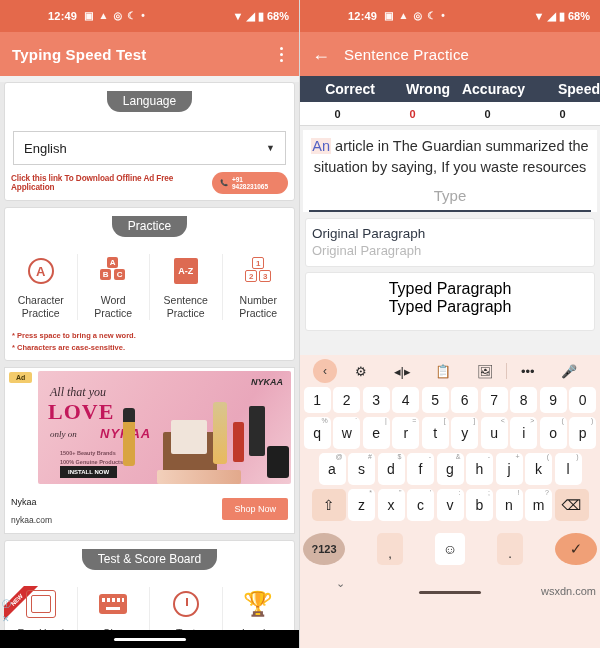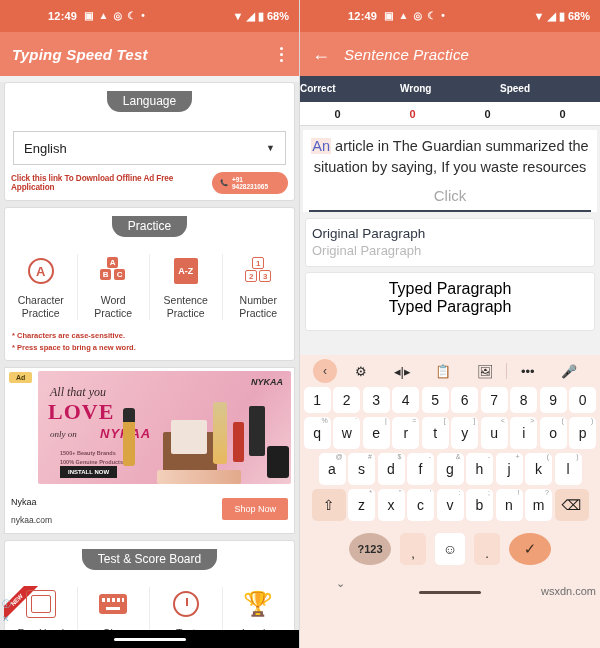--- a/index.html
+++ b/index.html
@@ -12,21 +12,21 @@
   
   .statusbar { height:32px; background:#e4694b; display:flex; align-items:center;
     padding:0 10px; color:#fff; font-size:11px; font-weight:bold; }
   .sb-time { margin-left:38px; letter-spacing:.2px; }
   .sb-icons { display:flex; align-items:center; gap:5px; margin-left:7px; }
   .sb-icons span { font-size:10px; line-height:1; opacity:.95; }
   .sb-right { margin-left:auto; display:flex; align-items:center; gap:3px; font-size:11px; }
 
   
   .appbar { height:44px; background:#ee8268; display:flex; align-items:center;
-    padding:0 12px; color:#fff;font-style:italic; }
+    padding:0 12px; color:#fff; }
   .appbar .title { font-size:15px; font-weight:bold; letter-spacing:.2px; }
   .appbar .back { font-size:18px; margin-right:14px; line-height:1; }
   .kebab { margin-left:auto; display:flex; flex-direction:column; gap:3px; padding:4px; }
   .kebab i { width:3px; height:3px; border-radius:50%; background:#fff; display:block; }
 
   
   .body-left { background:#e9e9e9; height:572px; padding:0; }
   .card { background:#fff; margin:6px 4px 0 4px; border:1px solid #dcdcdc;
     border-radius:3px; position:relative; padding-top:12px; }
   .chiprow { display:flex; justify-content:center; position:relative; height:22px; }
@@ -113,21 +113,21 @@
   .install .nm2 { font-size:14px; color:#1c1c1c; line-height:1.15; }
   .open { margin-left:auto; background:#3f3f3f; color:#fff; font-size:10px;
     padding:7px 14px; border-radius:2px; font-weight:bold; }
   .i-marks { position:absolute; left:2px; bottom:22px; color:#8fb9cf; font-size:9px; line-height:1.6; }
   .navbar { position:absolute; left:0; bottom:0; width:300px; height:18px; background:#000; }
   .navbar:after { content:""; position:absolute; left:50%; transform:translateX(-50%);
     bottom:7px; width:72px; height:3px; background:#fff; border-radius:2px; }
 
   
   .stats-head { background:#3a4456; display:flex; height:26px; }
-  .stats-head div { flex:1; text-align:left; color:#fff; font-size:10px;
+  .stats-head div { flex:1; text-align:right; color:#fff; font-size:14px;
     font-weight:bold; line-height:26px; }
   .stats-row { background:#fff; display:flex; height:24px; border-bottom:1px solid #dadada; }
   .stats-row div { flex:1; text-align:center; font-size:11px; font-weight:bold; line-height:24px; color:#1d1d1d; }
 
   .para-card { background:#fff; margin:4px 3px 0 3px; padding:6px 6px 0 6px; }
   .para { text-align:center; font-size:14.5px; color:#2e2e2e; line-height:1.45; }
   .para .hl { color:#5361c4; background:#fbe7e2; padding:0 1px; }
   .type-in { text-align:center; color:#a7a7a7; font-size:15px; padding:9px 0 6px 0;
     border-bottom:2px solid #3a4456; }
 
@@ -147,21 +147,21 @@
     align-items:center;justify-content:center;font-size:12px;color:#3a3a3a; }
   .kb-sep { width:1px; height:16px; background:#e0c6bc; }
   .krow { display:flex; justify-content:center; gap:2.5px; padding:0 2px; margin-bottom:4px; }
   .key { background:#fff; border-radius:5px; width:27px; height:32px; position:relative;
     display:flex; align-items:center; justify-content:center; font-size:14px; color:#1c1c1c; }
   .key .sup { position:absolute; right:3px; top:0px; font-size:7px; color:#9a9a9a; }
   .key.num { height:26px; font-size:14px; }
   .key.wide { background:#f6d8c8; width:34px; }
   .key.fn { background:#f6d8c8; }
   .krow.r2 { padding-left:14px; padding-right:14px; }
-  .bottomrow { display:flex; justify-content:center; gap:9px; padding:8px 3px; align-items:center; }
+  .bottomrow { display:flex; justify-content:space-between; gap:9px; padding:8px 3px; align-items:center; }
   .b-123 { width:42px;height:32px;border-radius:50%;background:#d2b3a3;display:flex;
     align-items:center;justify-content:center;font-size:11px;color:#2b2b2b;font-weight:bold; }
   .b-small { width:26px;height:32px;background:#f8ddd0;border-radius:5px;display:flex;
     align-items:flex-end;justify-content:center;font-size:13px;color:#2b2b2b;padding-bottom:4px; }
   .b-emoji { width:30px;height:32px;background:#fff;border-radius:5px;display:flex;
     align-items:center;justify-content:center;font-size:14px; }
   .b-space { flex:1;height:32px;background:#fff;border-radius:5px;display:flex;
     align-items:center;justify-content:center;font-size:10px;color:#3a3a3a; }
   .b-ok { width:42px;height:32px;border-radius:50%;background:#f0a077;display:flex;
     align-items:center;justify-content:center;font-size:15px;color:#3a2a20; }
@@ -263,22 +263,22 @@
                   <b style="left:3px;top:13px">2</b>
                   <b style="left:17px;top:13px">3</b>
                 </div>
             </div>
             <div class="lb">
               <span>Number</span><br><span>Practice</span>
             </div>
           </div>
         </div>
         <div class="notes">
+          <div>* Press space to bring a new word.</div>
           <div>* Characters are case-sensitive.</div>
-          <div>* Press space to bring a new word.</div>
         </div>
       </div>
 
       <div class="ad">
         <span class="ad-badge">Ad</span>
         <div class="ad-img">
           <span class="ad-script">All that you</span>
           <span class="ad-love">LOVE</span>
           <span class="ad-only">only on</span>
           <span class="ad-brand">NYKAA</span>
@@ -375,34 +375,35 @@
     </div>
 
     <div class="appbar">
       <span class="back">←</span>
       <span class="title" style="font-weight:normal;font-size:15px">Sentence Practice</span>
     </div>
 
     <div class="stats-head">
       <div>Correct</div>
       <div>Wrong</div>
+      <div>Accuracy</div>
       <div>Speed</div>
     </div>
     <div class="stats-row">
       <div>0</div>
       <div style="color:#d32f2f">0</div>
       <div>0</div>
       <div>0</div>
     </div>
 
     <div class="para-card">
       <div class="para">
         <span class="hl">An</span><span> article in The Guardian summarized the situation by saying, If you waste resources</span>
       </div>
-      <div class="type-in">Click</div>
+      <div class="type-in">Type</div>
     </div>
 
     <div class="inp-card">
       <div class="lab">Original Paragraph</div>
       <div class="ph">Original Paragraph</div>
     </div>
 
     <div class="inp-card2">
       <div class="lab">Typed Paragraph</div>
       <div class="ph">Typed Paragraph</div>

